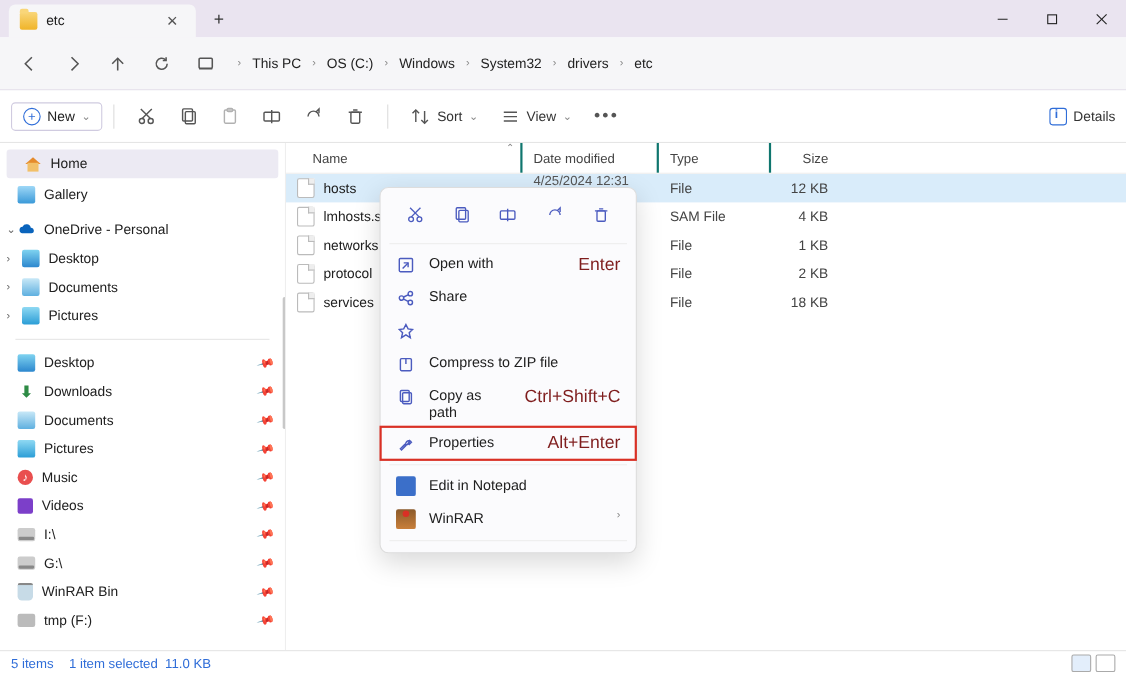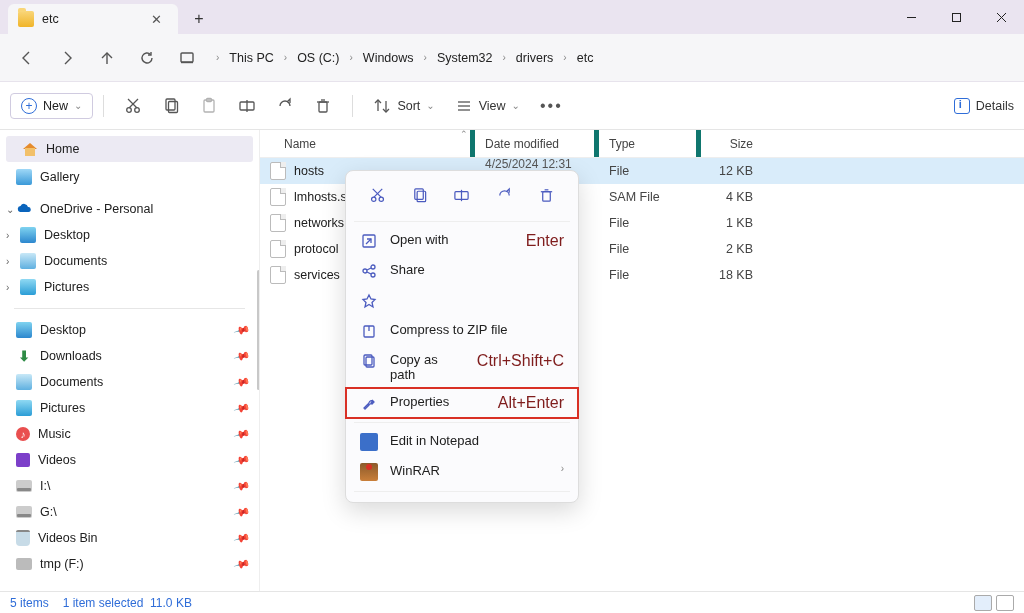--- a/index.html
+++ b/index.html
@@ -64,21 +64,21 @@
   .ico.video { width:14px; height:14px; background:#7c3fc9; border-radius:2px; }
   .ico.drive { width:16px; height:12px; background:#ccc; border-radius:2px; position:relative; }
   .ico.drive:after { content:""; position:absolute; top:8px; left:1px; width:14px; height:3px; background:#888; border-radius:1px; }
   .ico.recycle { width:14px; height:16px; background:#c7dbe7; border-radius:2px 2px 4px 4px; border-top:2px solid #888; }
   .ico.tmp { background:#bbb; width:16px; height:12px; border-radius:2px; }
   .sidebar-handle { position:absolute; right:-1px; top:140px; width:3px; height:120px; background:#c8c8c8; border-radius:2px; }
 
   
   .main { flex:1; display:flex; flex-direction:column; position:relative; }
   .list-header { display:flex; align-items:center; border-bottom:1px solid #eee; height:28px; font-size:12px; color:#444; position:relative; }
-  .list-header .hcell { padding: 0 10px; border-right:5px solid #0f766e; height:100%; display:flex; align-items:center; gap:6px; }
+  .list-header .hcell { padding: 0 10px; border-right:2px solid #0f766e; height:100%; display:flex; align-items:center; gap:6px; }
   .hcell.name { width:215px; padding-left:24px; }
   .hcell.date { width:124px; }
   .hcell.type { width:102px; }
   .hcell.size { width:62px; justify-content:flex-end; border-right:none; }
   .sort-ind { position:absolute; left:200px; top:-1px; font-size:9px; color:#888; }
 
   .rows { flex:1; overflow:auto; }
   .row { display:flex; align-items:center; height:26px; font-size:12.5px; }
   .row.selected { background:#d9ecfa; }
   .cell { padding:0 10px; }
@@ -334,21 +334,21 @@
           <span>I:\</span>
           <span class="pin">📌</span>
         </div>
         <div class="side-item top">
           <span class="ico drive"></span>
           <span>G:\</span>
           <span class="pin">📌</span>
         </div>
         <div class="side-item top">
           <span class="ico recycle"></span>
-          <span>Videos Bin</span>
+          <span>WinRAR Bin</span>
           <span class="pin">📌</span>
         </div>
         <div class="side-item top">
           <span class="ico tmp"></span>
           <span>tmp (F:)</span>
           <span class="pin">📌</span>
         </div>
       </div>
     <div class="sidebar-handle"></div>
   </div>

